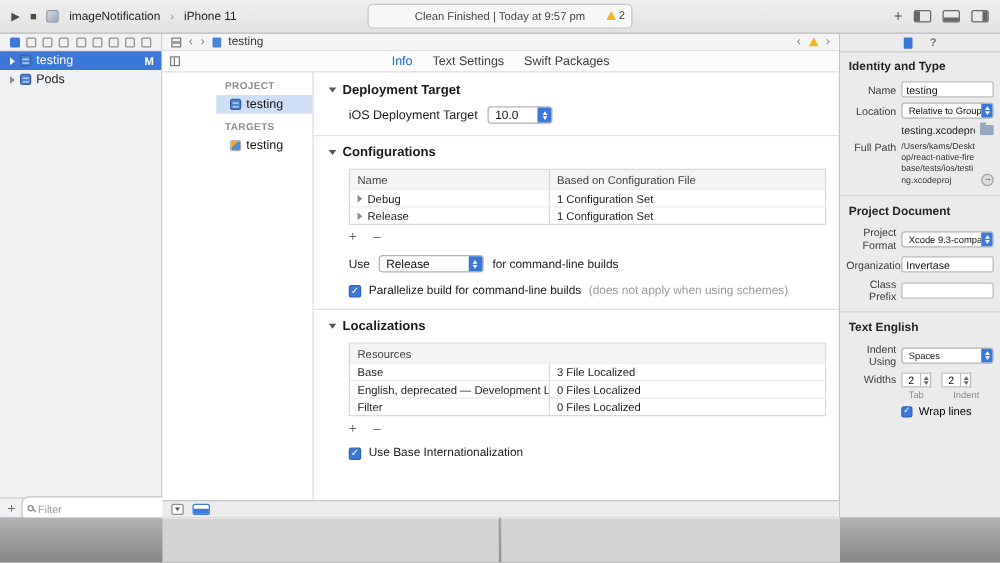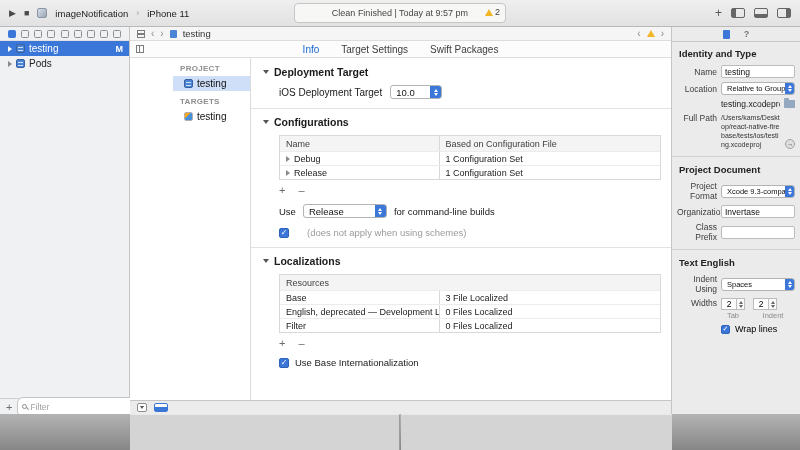--- a/index.html
+++ b/index.html
@@ -79,21 +79,21 @@
   .jb-file-icon { width:7px; height:8px; border-radius:1px; background:#4b83d6; flex:0 0 auto; }
   .jb-name { font-size:9.5px; color:#333; }
   .jb-spacer { flex:1; }
   .jb-warn { width:0; height:0; border-left:4px solid transparent; border-right:4px solid transparent;
              border-bottom:7px solid #f2b524; }
 
   .tabsbar { height:17px; flex:0 0 17px; background:#fcfcfc; border-bottom:1px solid #ddd;
              display:flex; align-items:center; position:relative; }
   .pl-toggle { position:absolute; left:6px; width:8px; height:8px; border:1px solid #7d7d7d; }
   .pl-toggle::before { content:""; position:absolute; left:2px; top:0; bottom:0; border-left:1px solid #7d7d7d; }
-  .tabs { margin:0 auto; display:flex; gap:22px; }
+  .tabs { margin:0 auto; display:flex; gap:16px; }
   .tab { font-size:10px; color:#3c3c3c; cursor:default; }
   .tab.active { color:#1667d0; }
 
   .editor-body { flex:1; display:flex; min-height:0;padding-left:43px; }
   .project-list { width:78px; flex:0 0 78px; border-right:1px solid #dcdcdc; background:#fff; }
   .pl-header { font-size:8px; font-weight:bold; color:#8e8e8e; padding:6px 0 3px 7px; letter-spacing:.3px; }
   .pl-item { height:15px; display:flex; align-items:center; gap:4px; padding-left:11px; font-size:10px; color:#111; }
   .pl-item.selected { background:#cfdff7; }
   .target-icon { width:9px; height:9px; border-radius:2px; flex:0 0 auto;
                  background:linear-gradient(135deg,#f5a623 0 40%,#4a90d9 40% 100%); border:1px solid #b0b0b0; }
@@ -121,21 +121,21 @@
   .c1 { width:42%; display:flex; align-items:center; gap:4px; padding-left:6px; border-right:1px solid #d9d9d9;
         white-space:nowrap; overflow:hidden; }
   .c2 { flex:1; display:flex; align-items:center; padding-left:6px; white-space:nowrap; overflow:hidden; }
   .plusminus { display:flex; gap:13px; align-items:center; margin:1px 0 9px; }
   .pm { font-size:11px; color:#6b6b6b; line-height:10px; cursor:default; }
 
   .use-row { display:flex; align-items:center; gap:7px; margin:3px 0 9px; font-size:9.5px; }
   .checkrow { display:flex; align-items:center; gap:6px; margin:7px 0 9px; font-size:9.5px; }
   .checkbox { width:10px; height:10px; flex:0 0 auto; background:#3b77d8; border:1px solid #2f63b8; border-radius:2px;
               color:#fff; font-size:8px; line-height:8px; display:flex; align-items:center; justify-content:center; }
-  .check-note { color:#9a9a9a;margin-left:12px; }
+  .check-note { color:#9a9a9a; }
 
   .debugbar { height:14px; flex:0 0 14px; background:#ececec; border-top:1px solid #c6c6c6;
               display:flex; align-items:center; gap:7px; padding:0 7px; }
   .db-disclose { width:10px; height:9px; border:1px solid #8d8d8d; border-radius:2px; background:#fff;
                  display:flex; align-items:center; justify-content:center; }
   .db-disclose .tri-d { border-left-width:2.5px; border-right-width:2.5px; border-top-width:3.5px; }
   .db-toggle { width:14px; height:9px; border:1px solid #3b77d8; border-radius:2px; background:#fff; position:relative; }
   .db-toggle::before { content:""; position:absolute; left:0; right:0; bottom:0; height:4px; background:#3b77d8; }
 
   
@@ -257,21 +257,21 @@
         <span class="jb-name">testing</span>
         <span class="jb-spacer"></span>
         <span class="jb-chev">‹</span>
         <span class="jb-warn"></span>
         <span class="jb-chev">›</span>
       </div>
       <div class="tabsbar">
         <span class="pl-toggle"></span>
         <div class="tabs">
           <span class="tab active">Info</span>
-          <span class="tab">Target Settings</span>
+          <span class="tab">Text Settings</span>
           <span class="tab">Swift Packages</span>
         </div>
       </div>
 
       <div class="editor-body">
 
         <div class="project-list">
           <div class="pl-header">PROJECT</div>
           <div class="pl-item selected">
             <span class="proj-icon"></span>
@@ -340,20 +340,21 @@
                 <span class="val">Release</span>
                 <span class="cap">
                     <span class="cap-up"></span>
                     <span class="cap-down"></span>
                   </span>
               </span>
               <span>for command-line builds</span>
             </div>
             <div class="checkrow">
               <span class="checkbox">✓</span>
+              <span>Parallelize build for command-line builds</span>
               <span class="check-note">(does not apply when using schemes)</span>
             </div>
           </div>
 
           <div class="section-rule"></div>
 
           <div class="sec-header">
             <span class="tri-d"></span>
             <span>Localizations</span>
           </div>

